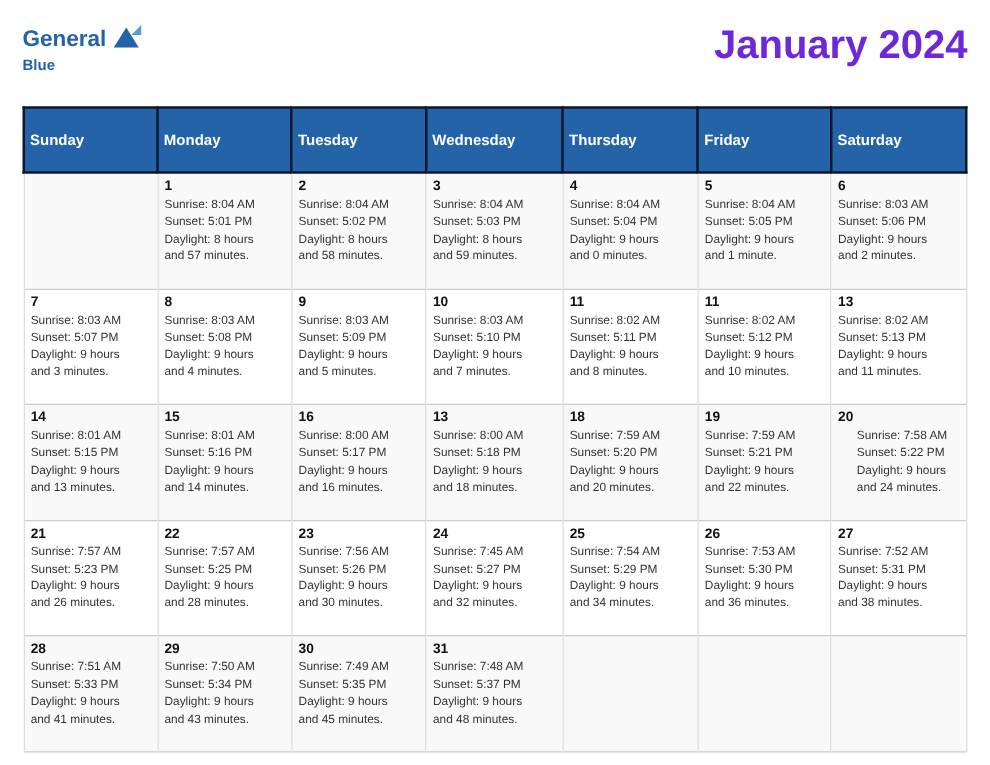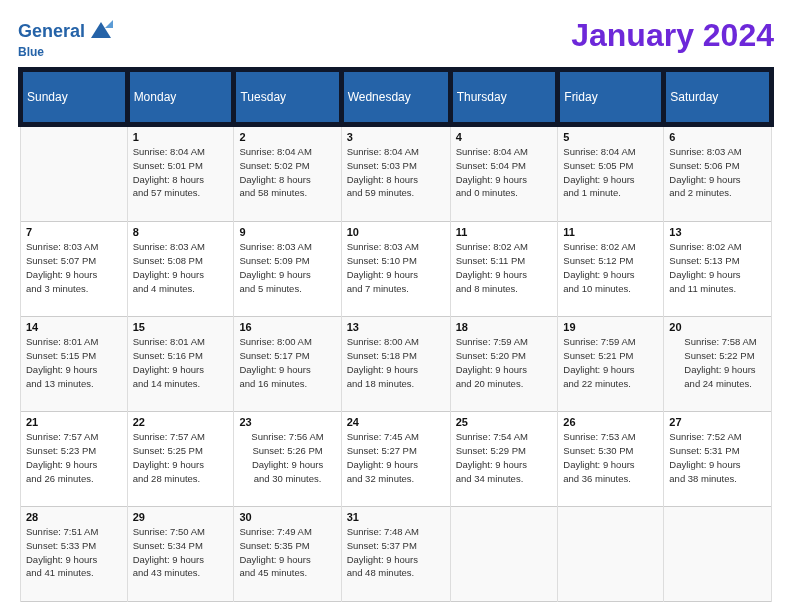--- a/index.html
+++ b/index.html
@@ -14,21 +14,21 @@
       width: 792px;
       height: 612px;
       padding: 18px 18px 10px 18px;
       display: flex;
       flex-direction: column;
     }
     .header {
       display: flex;
       justify-content: space-between;
       align-items: flex-start;
-      margin-bottom: 8px;
+      margin-bottom: 26px;
     }
     .logo {
       display: flex;
       align-items: center;
       gap: 0px;
     }
     .logo-text {
       font-size: 18px;
       font-weight: bold;
       color: #1a1a2e;
@@ -63,24 +63,24 @@
     }
     table {
       width: 100%;
       border-collapse: collapse;
       flex: 1;
     }
     thead th {
       background-color: #2563a8;
       color: #fff;
       font-size: 12px;
-      font-weight: normal;
+      font-weight: bold;
       padding: 18px 4px;
       text-align: left;
-      border: 5px solid #0f172a;
+      border: 2px solid #0f172a;
     }
     tbody tr {
       border-bottom: 1px solid #ccc;
     }
     tbody td {
       vertical-align: top;
       padding: 4px 5px;
       font-size: 10px;
       color: #333;
       border-right: 1px solid #ddd;
@@ -306,21 +306,21 @@
             </td>
             <td>
               <span class="day-number">22</span>
               <div class="day-info" style="white-space: pre-line;">Sunrise: 7:57 AM
 Sunset: 5:25 PM
 Daylight: 9 hours
 and 28 minutes.</div>
             </td>
             <td>
               <span class="day-number">23</span>
-              <div class="day-info" style="white-space: pre-line; text-align: center;">Sunrise: 7:56 AM
+              <div class="day-info" style="white-space: pre-line;">Sunrise: 7:56 AM
 Sunset: 5:26 PM
 Daylight: 9 hours
 and 30 minutes.</div>
             </td>
             <td>
               <span class="day-number">24</span>
               <div class="day-info" style="white-space: pre-line;">Sunrise: 7:45 AM
 Sunset: 5:27 PM
 Daylight: 9 hours
 and 32 minutes.</div>

